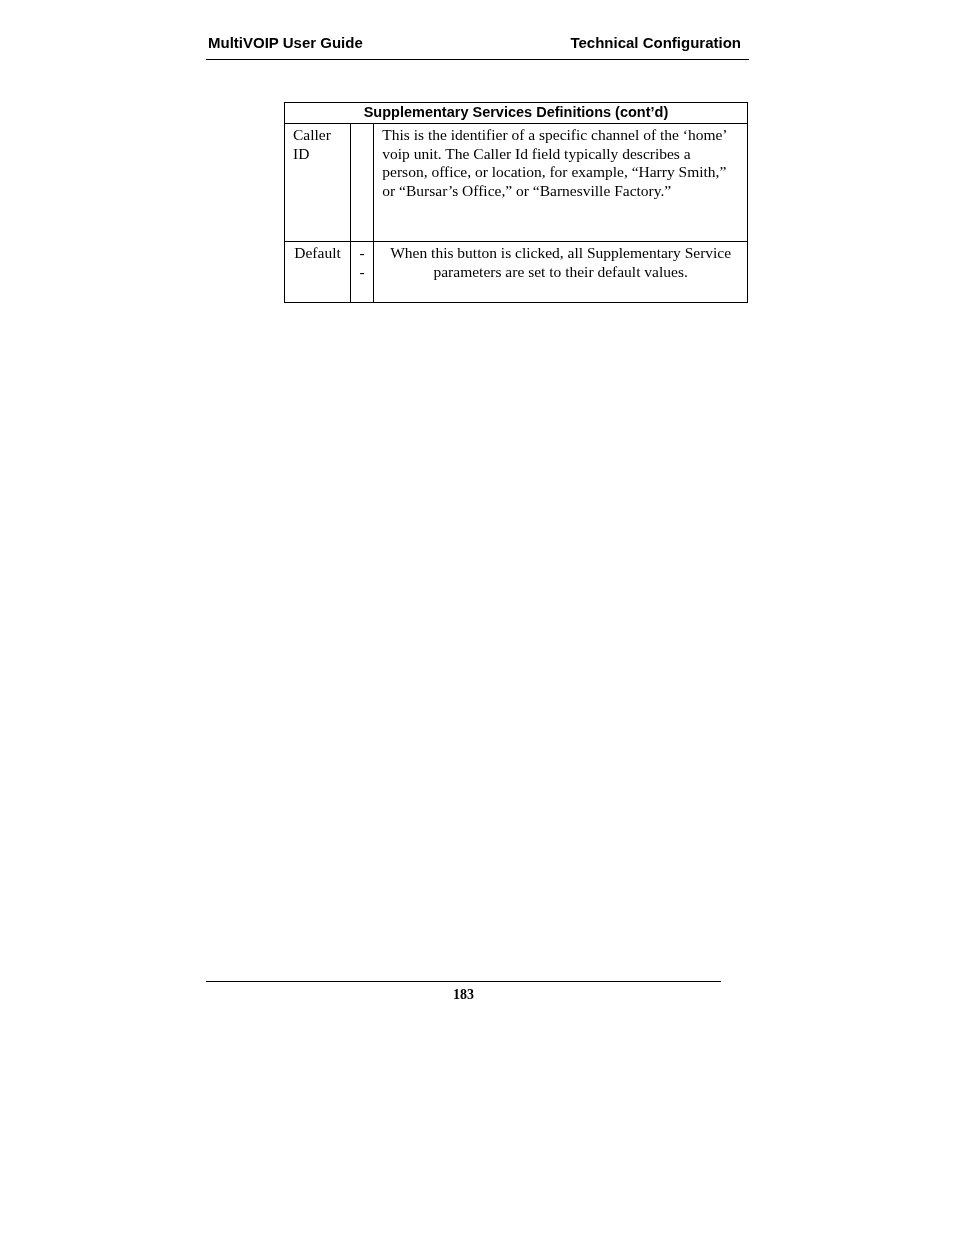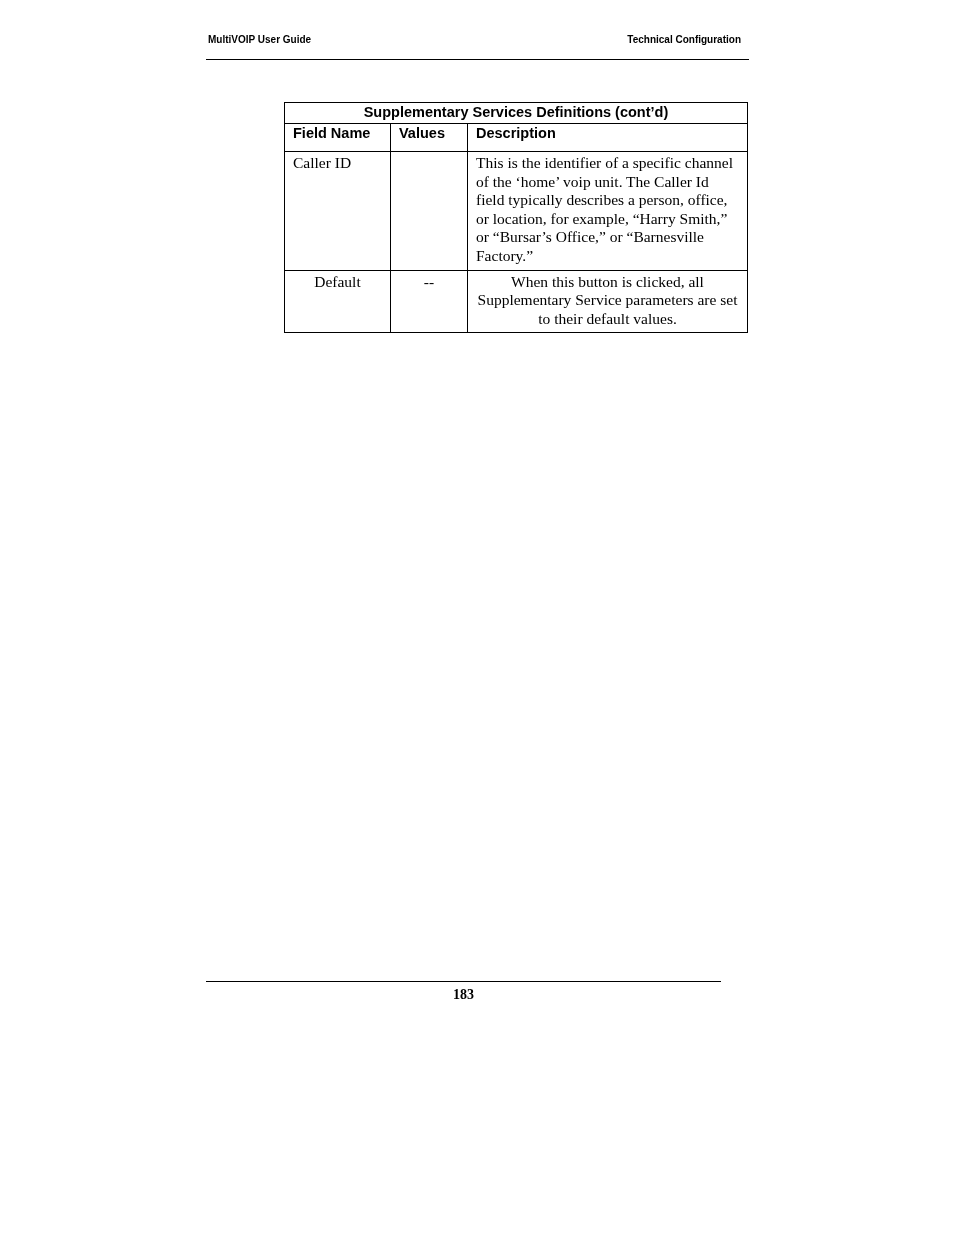--- a/index.html
+++ b/index.html
@@ -3,21 +3,21 @@
   <meta charset="utf-8">
   <style>
     html, body { margin: 0; padding: 0; }
     body {
       width: 954px; height: 1235px; background: #ffffff; position: relative;
       color: #000;
     }
     .header {
       position: absolute; left: 206px; top: 33px; width: 543px; height: 26px;
       border-bottom: 1px solid #000;
-      font-family: "Liberation Sans", sans-serif; font-weight: bold; font-size: 10px;
+      font-family: "Liberation Sans", sans-serif; font-weight: bold; font-size: 15px;
     }
     .header .left { position: absolute; left: 2px; top: 1px; }
     .header .right { position: absolute; right: 8px; top: 1px; }
     table.defs {
       position: absolute; left: 284px; top: 102px; width: 464px;
       border-collapse: collapse;
     }
     table.defs td, table.defs th {
       border: 1px solid #000; vertical-align: top; padding: 2px 8px 4px 8px;
     }
@@ -49,25 +49,20 @@
 <div class="header">
   <span class="left">MultiVOIP User Guide</span>
   <span class="right">Technical Configuration</span>
 </div>
 
 <table class="defs">
   <tbody>
       <tr>
     <td class="title-cell" colspan="3">Supplementary Services Definitions (cont’d)</td>
   </tr>
-  <tr>
-    <td class="col-head c1">Field Name</td>
-    <td class="col-head c2">Values</td>
-    <td class="col-head">Description</td>
-  </tr>
   <tr style="height:118px;padding-left:24px;">
     <td class="body-cell">Caller ID</td>
     <td class="body-cell"></td>
     <td class="body-cell">This is the identifier of a specific channel of the ‘home’ voip unit.  The Caller Id field typically describes a person, office, or location, for example, “Harry Smith,” or “Bursar’s Office,” or “Barnesville Factory.”</td>
   </tr>
   <tr style="height:61px;text-align:center;">
     <td class="body-cell">Default</td>
     <td class="body-cell">--</td>
     <td class="body-cell">When this button is clicked, all Supplementary Service parameters are set to their default values.</td>
   </tr>

